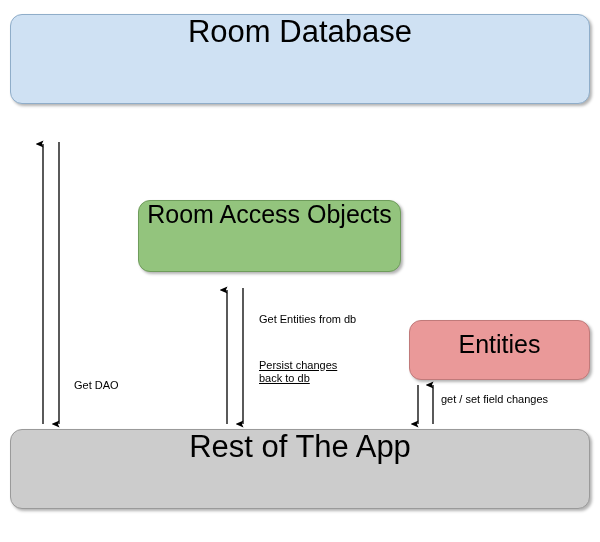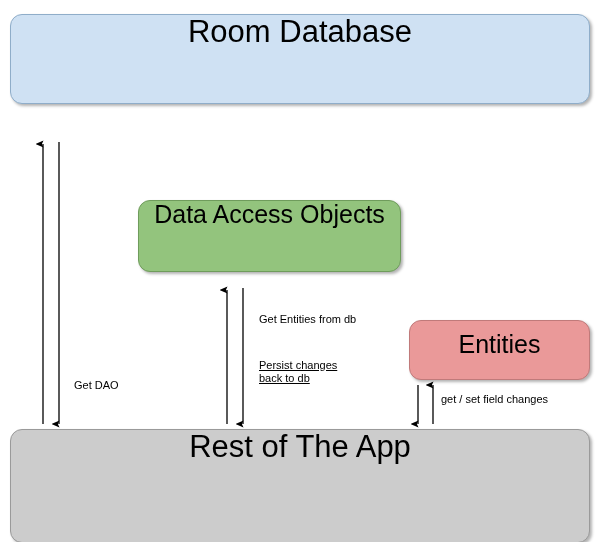--- a/index.html
+++ b/index.html
@@ -61,21 +61,21 @@
     height: 60px;
     background: #ea9999;
     border-color: #c07a7a;
   }
   #node-entities .node-label { font-size: 25px; margin-top: 10px; }
 
   #node-rest-of-the-app {
     left: 10px;
     top: 429px;
     width: 580px;
-    height: 114px;
+    height: 80px;
     background: #cccccc;
     border-color: #9a9a9a;
   }
   #node-rest-of-the-app .node-label { font-size: 31px; }
 
   .edge-svg {
     position: absolute;
     left: 0;
     top: 0;
     width: 600px;
@@ -104,21 +104,21 @@
 </head>
 <body>
 
 <div id="diagram-canvas">
 
   <div class="node" id="node-room-database">
     <span class="node-label">Room Database</span>
   </div>
 
   <div class="node" id="node-data-access-objects">
-    <span class="node-label">Data Access Objects</span>
+    <span class="node-label">Room Access Objects</span>
   </div>
 
   <div class="node" id="node-entities">
     <span class="node-label">Entities</span>
   </div>
 
   <div class="node" id="node-rest-of-the-app">
     <span class="node-label">Rest of The App</span>
   </div>
 

